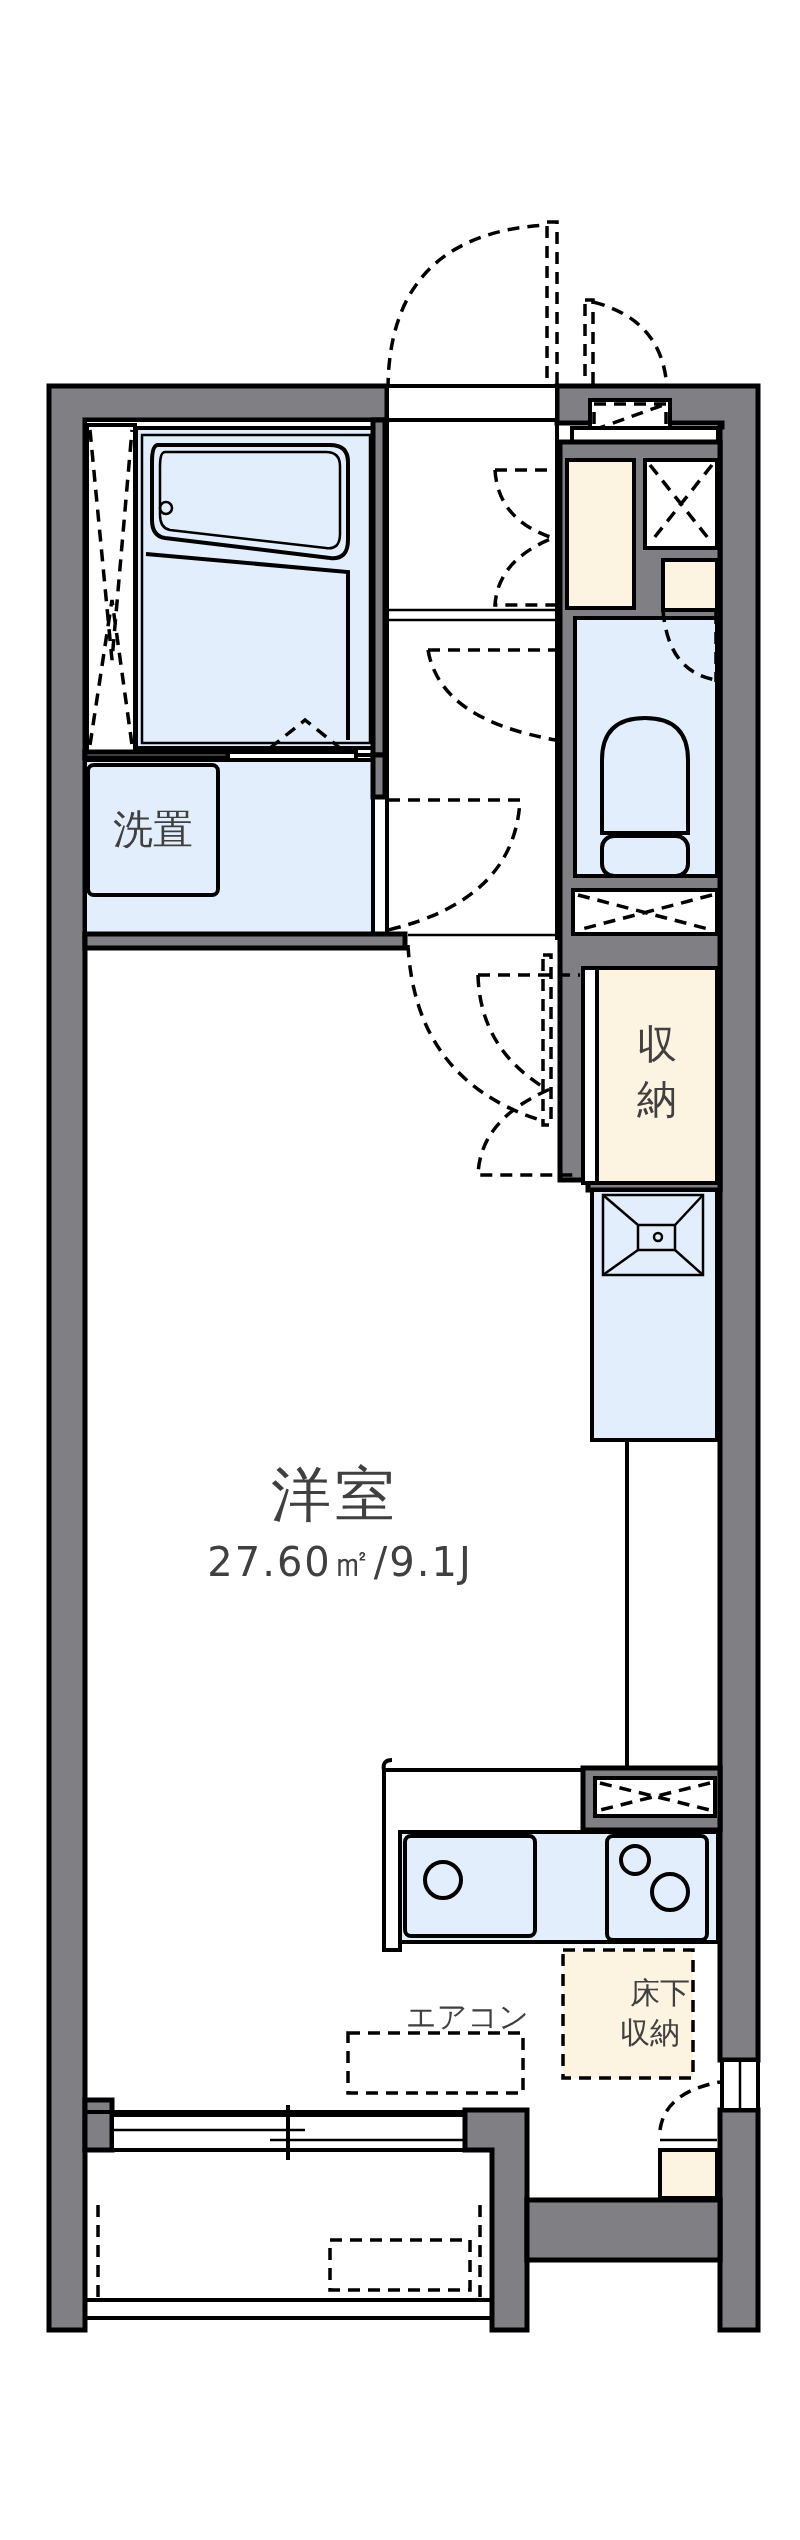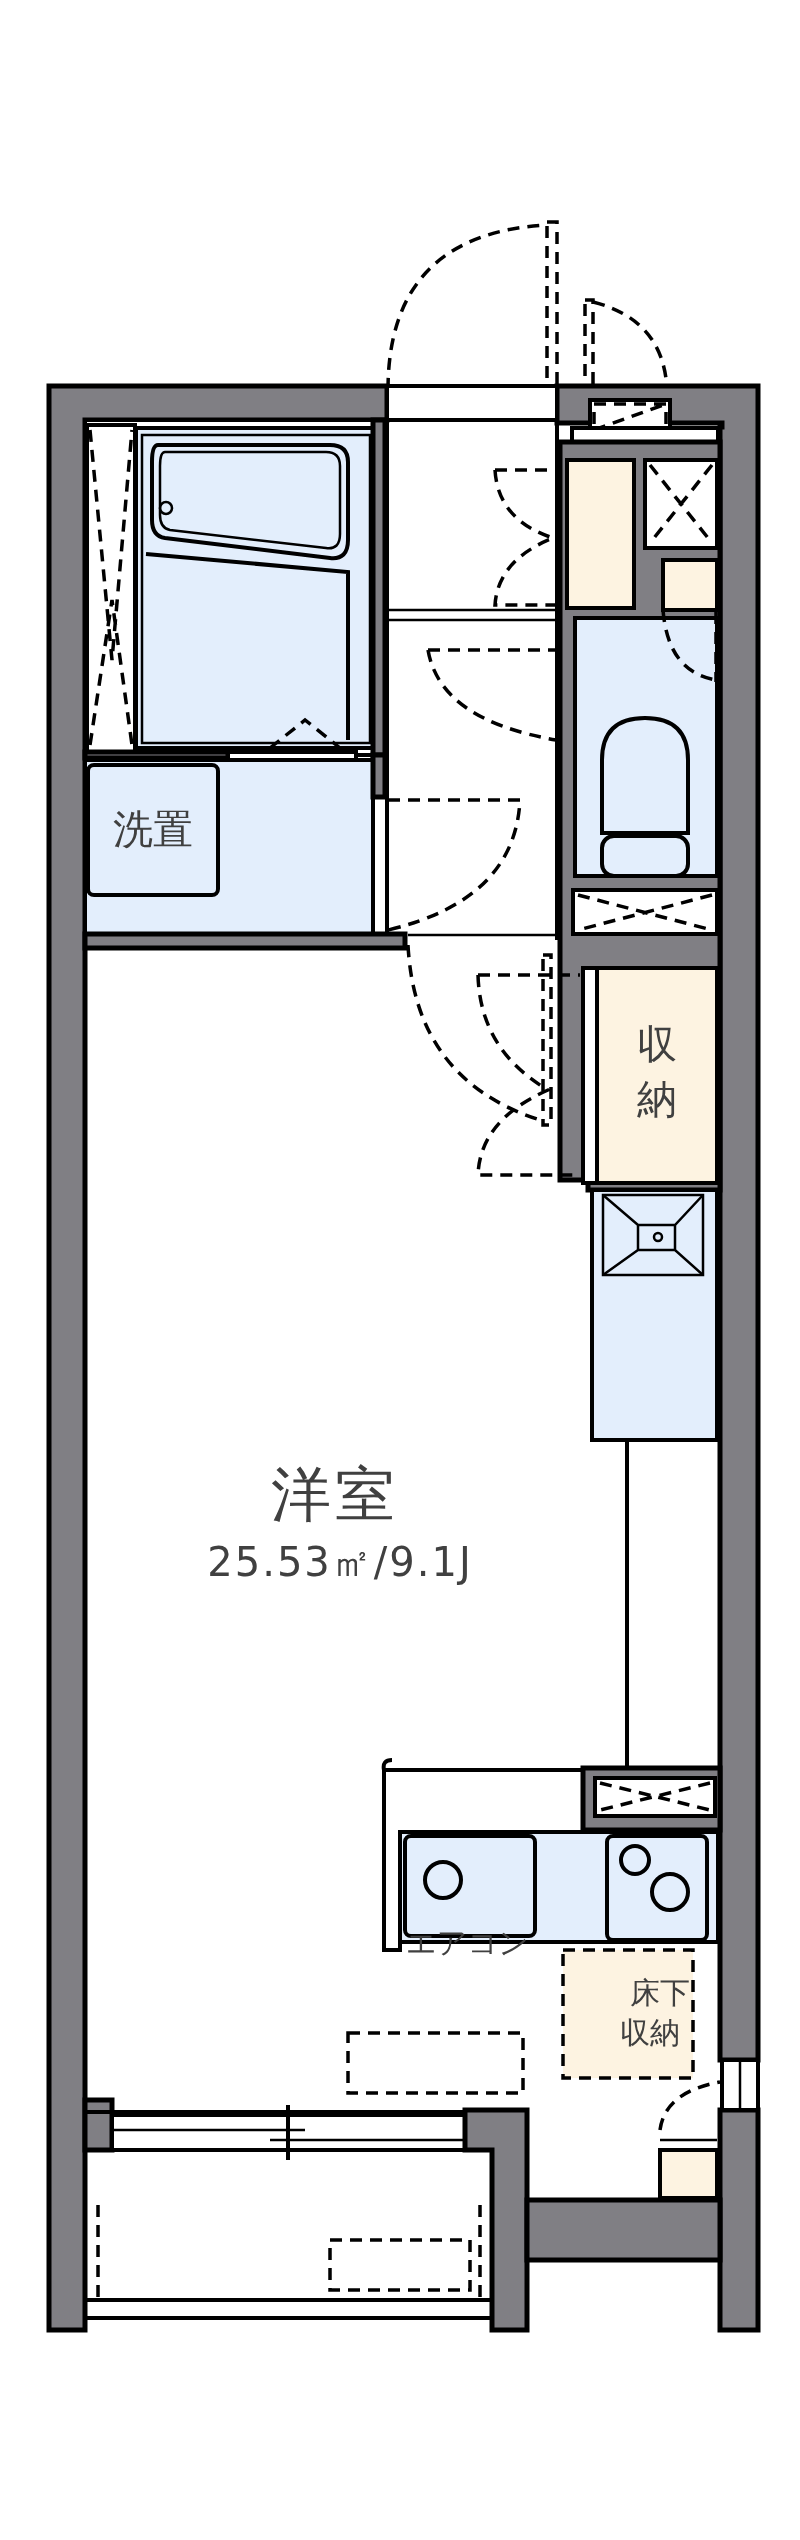--- a/index.html
+++ b/index.html
@@ -162,19 +162,19 @@
 
   <rect class="sto" x="660" y="2150" width="57" height="48"></rect>
   <line class="thin" x1="660" y1="2140" x2="717" y2="2140"></line>
   <path class="dash" d="M660 2130 Q665 2092 720 2082"></path>
 
   <rect class="white" x="722" y="2060" width="36" height="50"></rect>
   <line class="thin" x1="740" y1="2060" x2="740" y2="2110"></line>
 </svg>
 
 <div class="lbl room-name" style="left:255px; top:1455px; width:160px;font-family:Liberation Serif, serif;">洋室</div>
-<div class="lbl room-size" style="left:180px; top:1535px; width:320px;">25.53㎡/9.1J</div>
+<div class="lbl room-size" style="left:180px; top:1535px; width:320px;">27.60㎡/9.1J</div>
 <div class="lbl small" style="left:92px; top:805px; width:122px;">洗置</div>
 <div class="lbl small" style="left:597px; top:1020px; width:120px;">収</div>
 <div class="lbl small" style="left:597px; top:1075px; width:120px;">納</div>
 <div class="lbl tiny" style="left:563px; top:1975px; width:130px;">床下</div>
 <div class="lbl tiny" style="left:563px; top:2015px; width:110px;">収納</div>
-<div class="lbl tiny" style="left:348px; top:1925px; width:175px;">エアコン</div>
+<div class="lbl tiny" style="left:348px; top:1999px; width:175px;">エアコン</div>
 
 </body></html>

